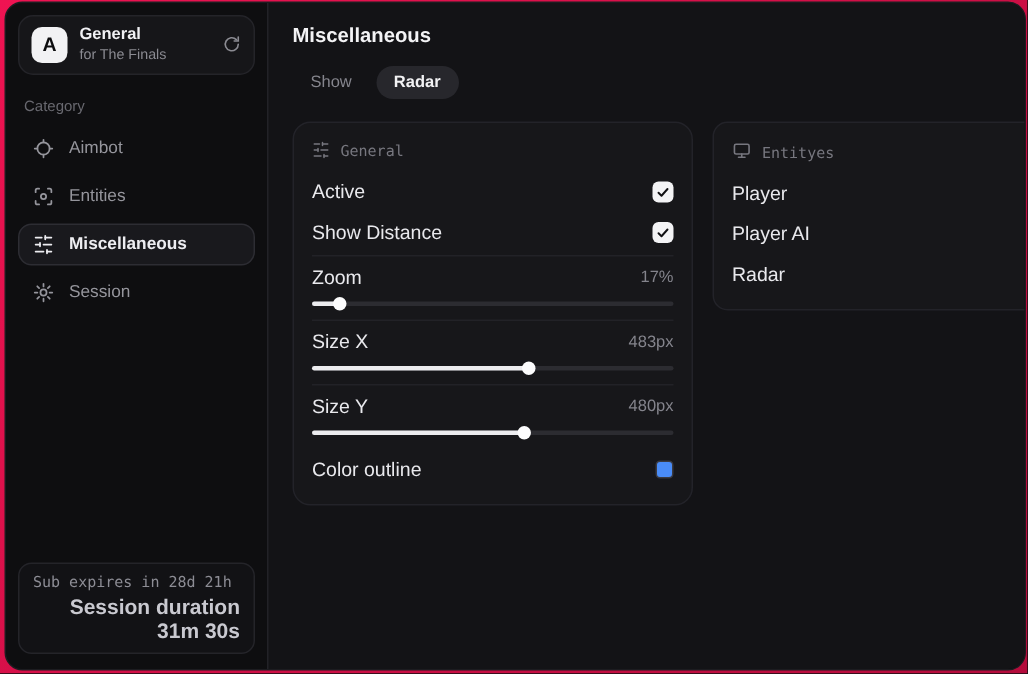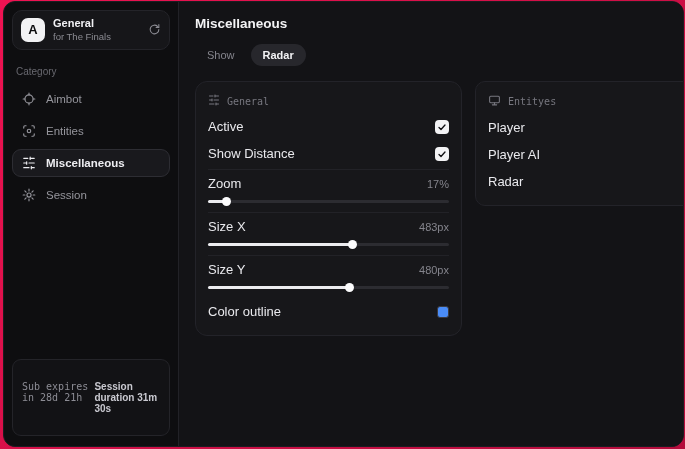--- a/index.html
+++ b/index.html
@@ -21,23 +21,23 @@
   .acct-ico { margin-left:auto; color:#8b8b92; display:flex; }
 
   .cat-label { margin:16px 4px 8px; font-size:10px; color:#68686f; }
   .nav { display:flex; flex-direction:column; gap:4px; }
   .nav-item { display:flex; align-items:center; gap:10px; padding:6px 9px; border-radius:9px;
               color:#95959c; font-size:11.5px; border:1px solid transparent; cursor:pointer; }
   .nav-item .nico { display:flex; color:inherit; }
   .nav-item.active { color:#ededf1; background:#19191d; border-color:#2d2d33; font-weight:600; }
 
   .side-footer { margin-top:auto; background:#121215; border:1px solid #242429; border-radius:9px;
-                 padding:21px 9px; display:flex; gap:2px; }
+                 padding:7px 9px; display:flex; flex-direction:column; gap:2px; }
   .sub-line { font-family:"DejaVu Sans Mono", monospace; font-size:10px; color:#8d8d95; }
-  .sess-line { font-size:10px; font-weight:700; color:#c9c9d0; }
+  .sess-line { font-size:14px; font-weight:700; color:#c9c9d0;text-align:right; }
 
   
   .main { flex:1; background:#131316; border-left:1px solid #222227; padding:14px 16px; }
   .page-title { font-size:13.5px; font-weight:bold; color:#f3f3f5; }
   .tabs { display:flex; gap:4px; margin-top:13px; }
   .tab { padding:5px 12px; border-radius:999px; font-size:11px; color:#85858d; cursor:pointer; }
   .tab.active { background:#27272c; color:#f2f2f4; font-weight:600; }
 
   .panels { display:flex; gap:13px; margin-top:15px; align-items:flex-start; }
   .card { background:#17171a; border:1px solid #232329; border-radius:10px; padding:9px 12px 10px; }

